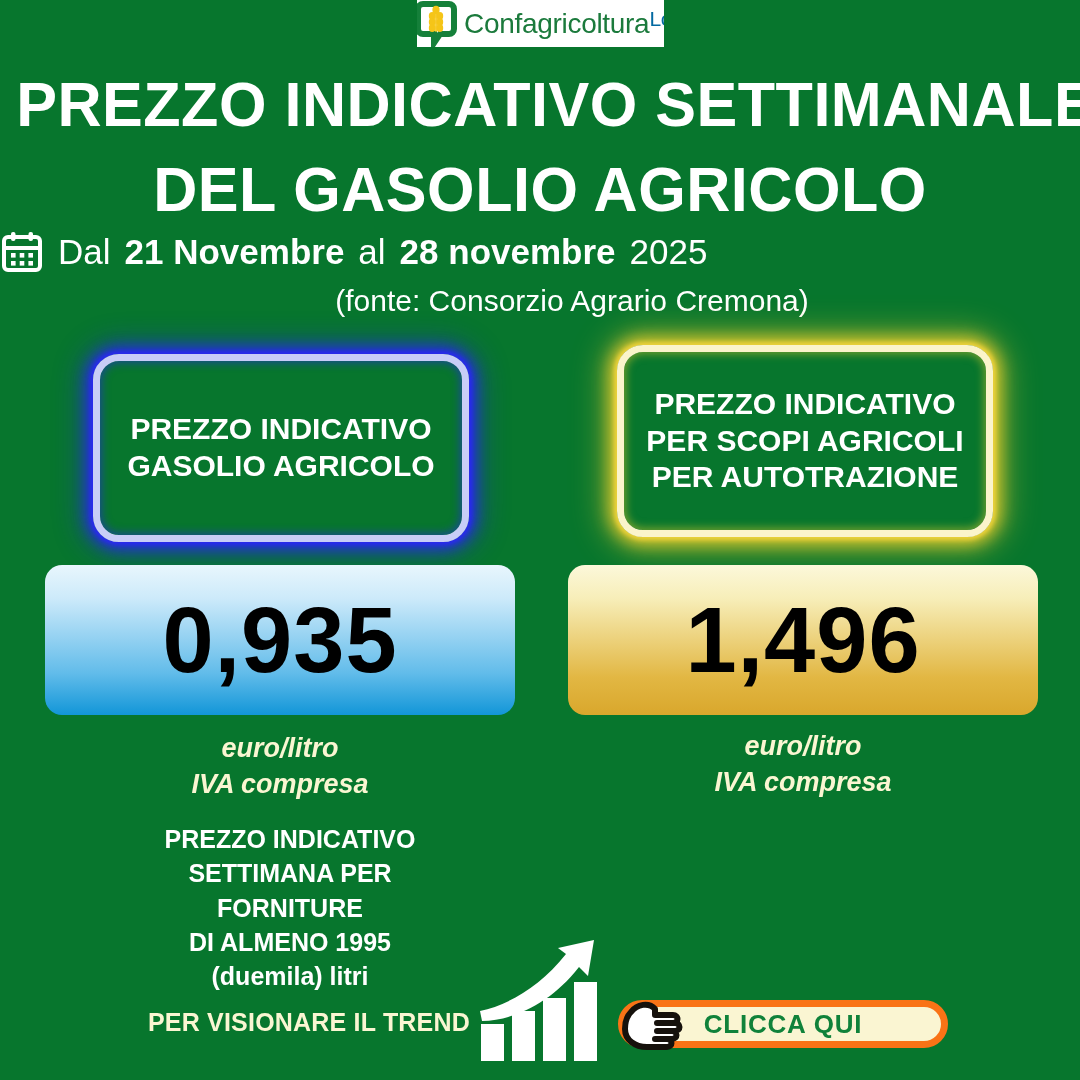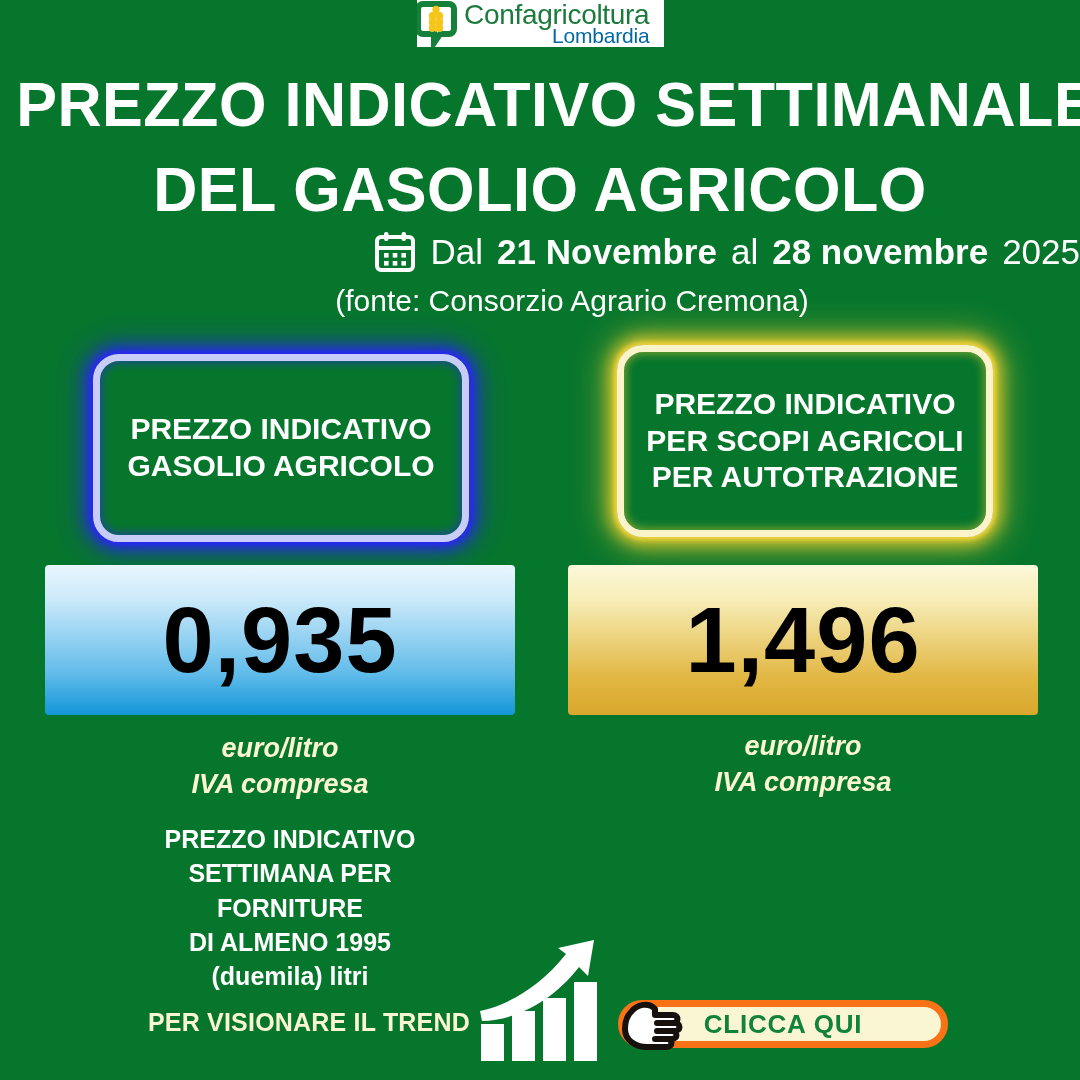--- a/index.html
+++ b/index.html
@@ -28,21 +28,21 @@
     overflow: hidden;
   }
   .logo-mark {
     width: 46px;
     height: 47px;
     flex: 0 0 46px;
     display: block;
   }
   .logo-text {
     display: flex;
-    flex-direction: column;
+    flex-direction: row;
     justify-content: center;
     line-height: 0.92;
     margin-left: 1px;
   }
   .logo-main {
     font-size: 28px;
     font-weight: 400;
     color: #1B7A3C;
     letter-spacing: -0.3px;
     white-space: nowrap;
@@ -74,21 +74,21 @@
   .headline .l1, .headline .l2 { display: block; white-space: nowrap; }
 
   
   .dateline {
     position: absolute;
     top: 230px;
     left: 0;
     width: 1080px;
     display: flex;
     align-items: center;
-    justify-content: flex-end;
+    justify-content: flex-start;
     gap: 14px;
     color: #ffffff;
     font-size: 35px;
     font-weight: 400;
   }
   .cal-icon { width: 44px; height: 44px; display: block; flex: 0 0 44px; }
   .dateline .bold { font-weight: 700; }
   .source {
     position: absolute;
     top: 284px;
@@ -139,21 +139,21 @@
                 0 0 16px 8px rgba(232,205,46,0.85),
                 0 0 32px 14px rgba(232,205,46,0.45),
                 inset 0 0 8px 2px rgba(232,205,46,0.5);
   }
 
   
   .price-pill {
     position: absolute;
     height: 150px;
     width: 470px;
-    border-radius: 4px;
+    border-radius: 17px;
     display: flex;
     align-items: center;
     justify-content: center;
     color: #000000;
     font-weight: 700;
     font-size: 92px;
     letter-spacing: 1px;
   }
   #pill-left {
     left: 45px;

